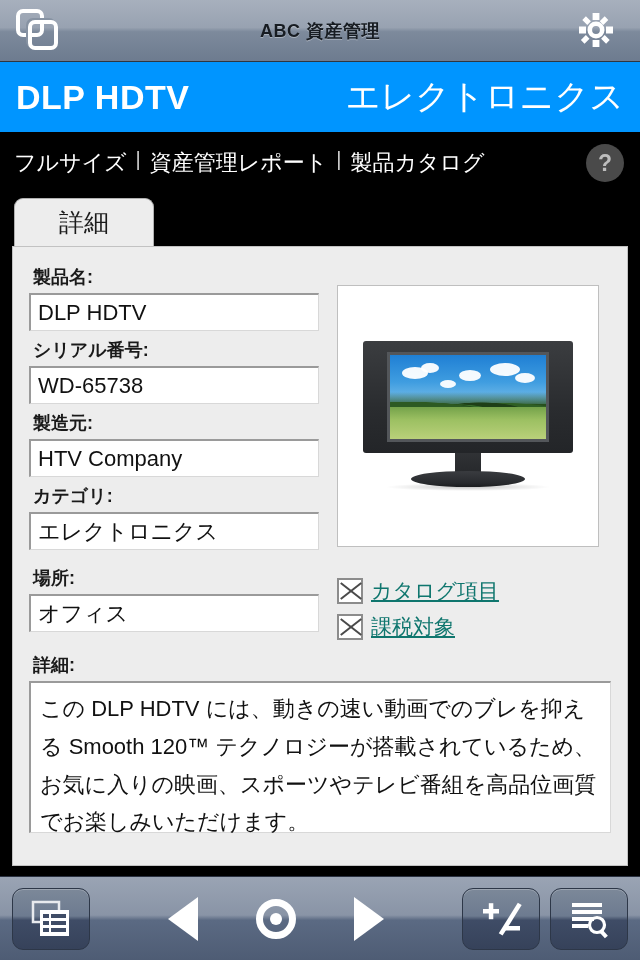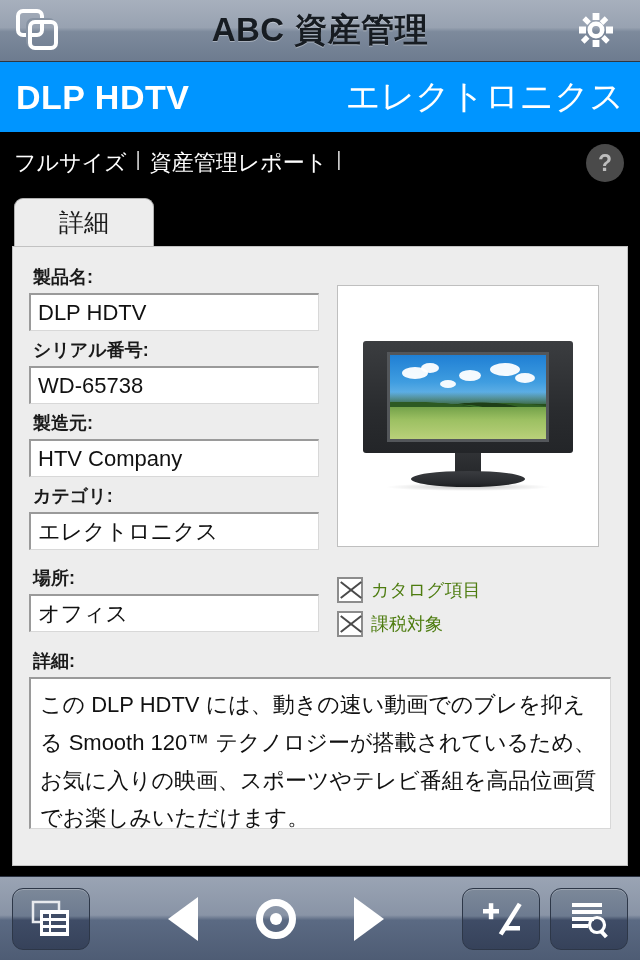--- a/index.html
+++ b/index.html
@@ -14,21 +14,21 @@
   
   .topbar {
     position: relative;
     height: 62px;
     background: linear-gradient(to bottom, #a7b0bd 0%, #98a2b1 45%, #7d8a9c 52%, #6d7b8f 100%);
     border-bottom: 1px solid #2e3640;
     display: flex; align-items: center;
   }
   .topbar-title {
     position: absolute; left: 0; right: 0; text-align: center;
-    font-size: 33px; font-weight: bold; color: #171c22;
+    font-size: 18px; font-weight: bold; color: #171c22;
     letter-spacing: 0.5px;
     text-shadow: 0 1px 0 rgba(255,255,255,0.35);
   }
   .topbar-left { position: absolute; left: 16px; top: 9px; width: 60px; height: 44px; }
   .topbar-right { position: absolute; right: 14px; top: 8px; width: 52px; height: 46px; }
 
   
   .copy-icon { position: relative; width: 46px; height: 42px; }
   .copy-icon .sq {
     position: absolute; border: 4px solid #fff; border-radius: 7px; background: transparent;
@@ -169,21 +169,21 @@
     width: 26px; height: 26px; background: #fff;
     border: 2px solid #8c8c8c; margin-right: 8px;
     position: relative; flex: none;
   }
   .cbox::before, .cbox::after {
     content: ""; position: absolute; left: -1px; top: 10px;
     width: 26px; height: 2px; background: #4a4a4a;
   }
   .cbox::before { transform: rotate(38deg); }
   .cbox::after  { transform: rotate(-38deg); }
-  .check-label { font-size: 18px; color: #4d7c0f; }
+  .check-label { font-size: 21px; color: #0f766e; text-decoration: underline; }
 
   
   .desc-wrap { }
   .desc-box {
     background: #fff;
     border-top: 2px solid #9a9a9a; border-left: 2px solid #9a9a9a;
     border-right: 1px solid #d8d8d8; border-bottom: 1px solid #d8d8d8;
     padding: 7px 9px; height: 152px;
     font-size: 22px; line-height: 1.72; color: #111;
   }
@@ -248,20 +248,21 @@
     <div class="prod">DLP HDTV</div>
     <div class="cat">エレクトロニクス</div>
   </div>
 
   <div class="breadcrumb-row">
     <div class="breadcrumb">
       <span class="crumb">フルサイズ</span>
       <span class="sep">|</span>
       <span class="crumb">資産管理レポート</span>
       <span class="sep">|</span>
+      <span class="crumb">製品カタログ</span>
     </div>
     <div class="help-btn">
       <span>?</span>
     </div>
   </div>
 
   <div class="tabs">
     <div class="tab active">
       <span>詳細</span>
     </div>

